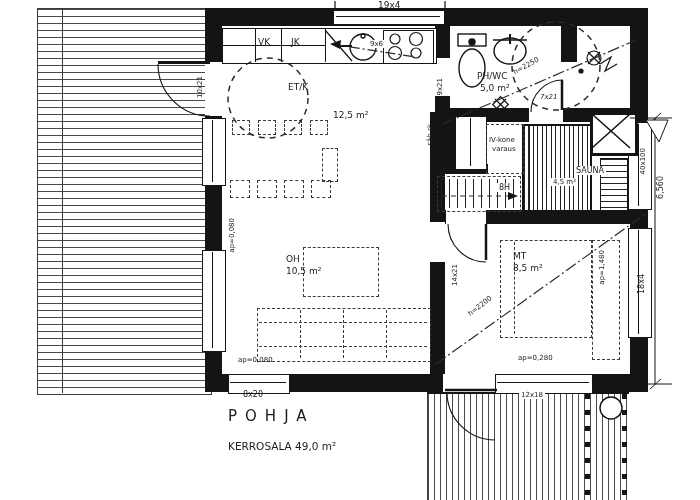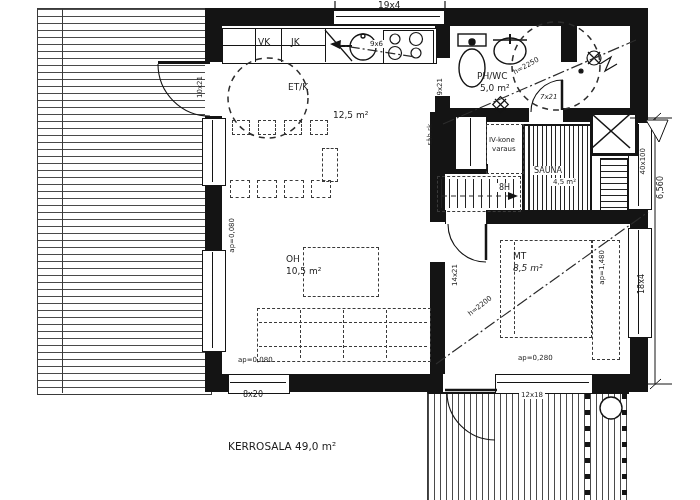--- a/index.html
+++ b/index.html
@@ -211,22 +211,22 @@
   <div class="lbl" style="left:291px;top:37px;">JK</div>
   <div class="lbl f7 tag" style="left:368px;top:40px;">9x6</div>
 
   <div class="lbl" style="left:288px;top:82px;">ET/K</div>
   <div class="lbl" style="left:285px;top:110px;margin-left:48px;">12,5 m²</div>
   <div class="lbl" style="left:477px;top:71px;">PH/WC</div>
   <div class="lbl" style="left:480px;top:83px;">5,0 m²</div>
   <div class="lbl" style="left:286px;top:254px;">OH</div>
   <div class="lbl" style="left:286px;top:266px;">10,5 m²</div>
   <div class="lbl" style="left:513px;top:251px;">MT</div>
-  <div class="lbl" style="left:513px;top:263px;font-style:italic;">8,5 m²</div>
-  <div class="lbl f8 tag" style="left:532px;top:166px;text-align:right;">SAUNA</div>
+  <div class="lbl" style="left:513px;top:263px;">8,5 m²</div>
+  <div class="lbl f8 tag" style="left:574px;top:166px;text-align:right;">SAUNA</div>
   <div class="lbl f7 tag" style="left:551px;top:178px;">4,5 m²</div>
 
   <div class="lbl f7 vtext" style="left:426px;top:124px;">säh rk</div>
   <div class="lbl f7" style="left:489px;top:136px;">IV-kone</div>
   <div class="lbl f7" style="left:492px;top:145px;">varaus</div>
   <div class="lbl f8 tag" style="left:497px;top:183px;">8H</div>
 
   <div class="lbl f7 vtext" style="left:436px;top:78px;">9x21</div>
   <div class="lbl f7 tag" style="left:538px;top:93px;font-style:italic;">7x21</div>
   <div class="lbl f7 vtext" style="left:196px;top:76px;">10x21</div>
@@ -239,18 +239,19 @@
   <div class="lbl f7" style="left:518px;top:354px;">ap=0,280</div>
   <div class="lbl f7 vtext" style="left:598px;top:250px;">ap=1,480</div>
 
   <div class="lbl f7 tag" style="left:519px;top:391px;">12x18</div>
   <div class="lbl f8" style="left:243px;top:390px;">8x20</div>
 
   <div class="lbl f7 vtext" style="left:639px;top:148px;">40x100</div>
   <div class="lbl f8 vtext" style="left:656px;top:176px;">6,560</div>
   <div class="lbl f8 vtext" style="left:637px;top:274px;">18x4</div>
 
+  <div class="lbl heading" style="left:228px;top:408px;">POHJA</div>
   <div class="lbl f10" style="left:228px;top:440px;">KERROSALA 49,0 m²</div>
 
   <svg class="overlay" width="700" height="500">
     <circle cx="611" cy="408" r="11" fill="#fff" stroke="#141414" stroke-width="1.4"></circle>
   </svg>
 </div>
 
 </body></html>

